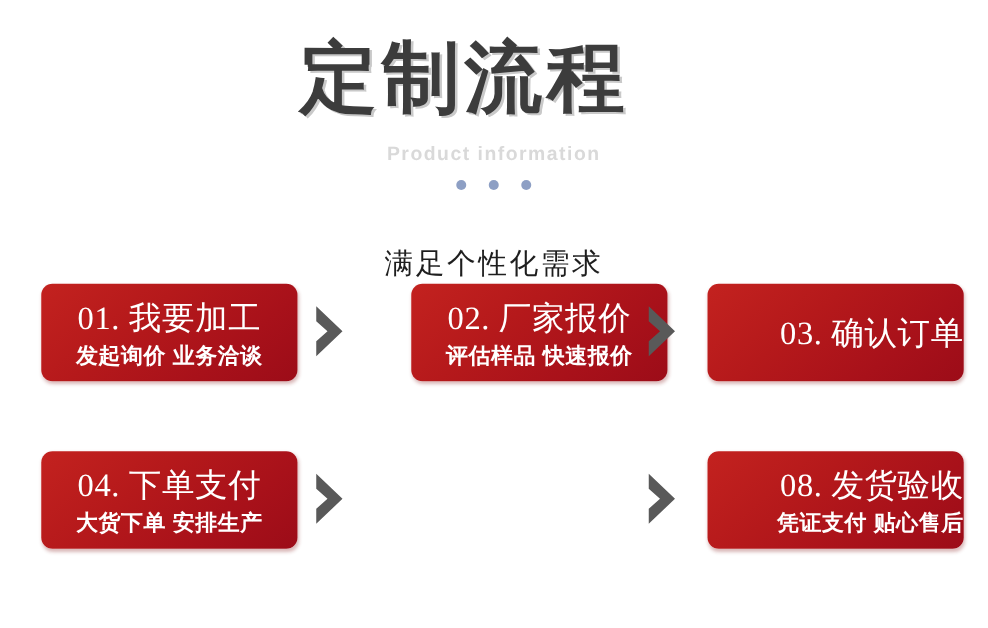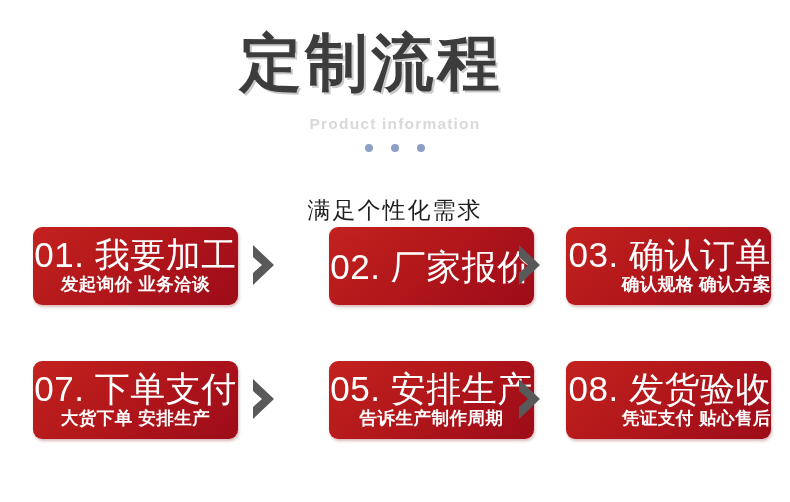--- a/index.html
+++ b/index.html
@@ -111,25 +111,26 @@
     box-sizing: border-box;
     padding-top: 2px;
     overflow: hidden;
   }
   .step-card.col-1 { left: 33px; }
   .step-card.col-2 { left: 299px; margin-left: 30px; }
   .step-card.col-3 { left: 566px; align-items: flex-end; }
 
   .step-title {
     color: #ffffff;
-    font-size: 35px;
+    font-size: 26px;
     line-height: 32px;
     font-weight: normal;
     letter-spacing: 0.5px;
     white-space: nowrap;
+    font-family: Liberation Serif, serif;
   }
   .step-sub {
     color: #ffffff;
     font-size: 17.5px;
     line-height: 24px;
     font-weight: bold;
     letter-spacing: 0.5px;
     white-space: nowrap;
     margin-top: 1px;
   }
@@ -167,52 +168,48 @@
   </div>
 
   <span class="chevron gap-1">
     <svg width="30" height="44" viewBox="0 0 30 44" aria-hidden="true">
       <path d="M3 2 L24 22 L3 42 L3 30 L12 22 L3 14 Z" fill="#595959"></path>
     </svg>
   </span>
 
   <div class="step-card col-2">
     <div class="step-title">02. 厂家报价</div>
+    <div class="step-sub">评估样品  快速报价</div>
   </div>
 
   <span class="chevron gap-2">
     <svg width="30" height="44" viewBox="0 0 30 44" aria-hidden="true">
       <path d="M3 2 L24 22 L3 42 L3 30 L12 22 L3 14 Z" fill="#595959"></path>
     </svg>
   </span>
 
   <div class="step-card col-3">
     <div class="step-title">03. 确认订单</div>
-    <div class="step-sub">确认规格  确认方案</div>
   </div>
 
 </div>
 
 <div class="flow-row" id="flow-row-2">
 
   <div class="step-card col-1">
-    <div class="step-title">07. 下单支付</div>
+    <div class="step-title">04. 下单支付</div>
     <div class="step-sub">大货下单  安排生产</div>
   </div>
 
   <span class="chevron gap-1">
     <svg width="30" height="44" viewBox="0 0 30 44" aria-hidden="true">
       <path d="M3 2 L24 22 L3 42 L3 30 L12 22 L3 14 Z" fill="#595959"></path>
     </svg>
   </span>
 
-  <div class="step-card col-2">
-    <div class="step-title">05. 安排生产</div>
-    <div class="step-sub">告诉生产制作周期</div>
-  </div>
 
   <span class="chevron gap-2">
     <svg width="30" height="44" viewBox="0 0 30 44" aria-hidden="true">
       <path d="M3 2 L24 22 L3 42 L3 30 L12 22 L3 14 Z" fill="#595959"></path>
     </svg>
   </span>
 
   <div class="step-card col-3">
     <div class="step-title">08. 发货验收</div>
     <div class="step-sub">凭证支付  贴心售后</div>

